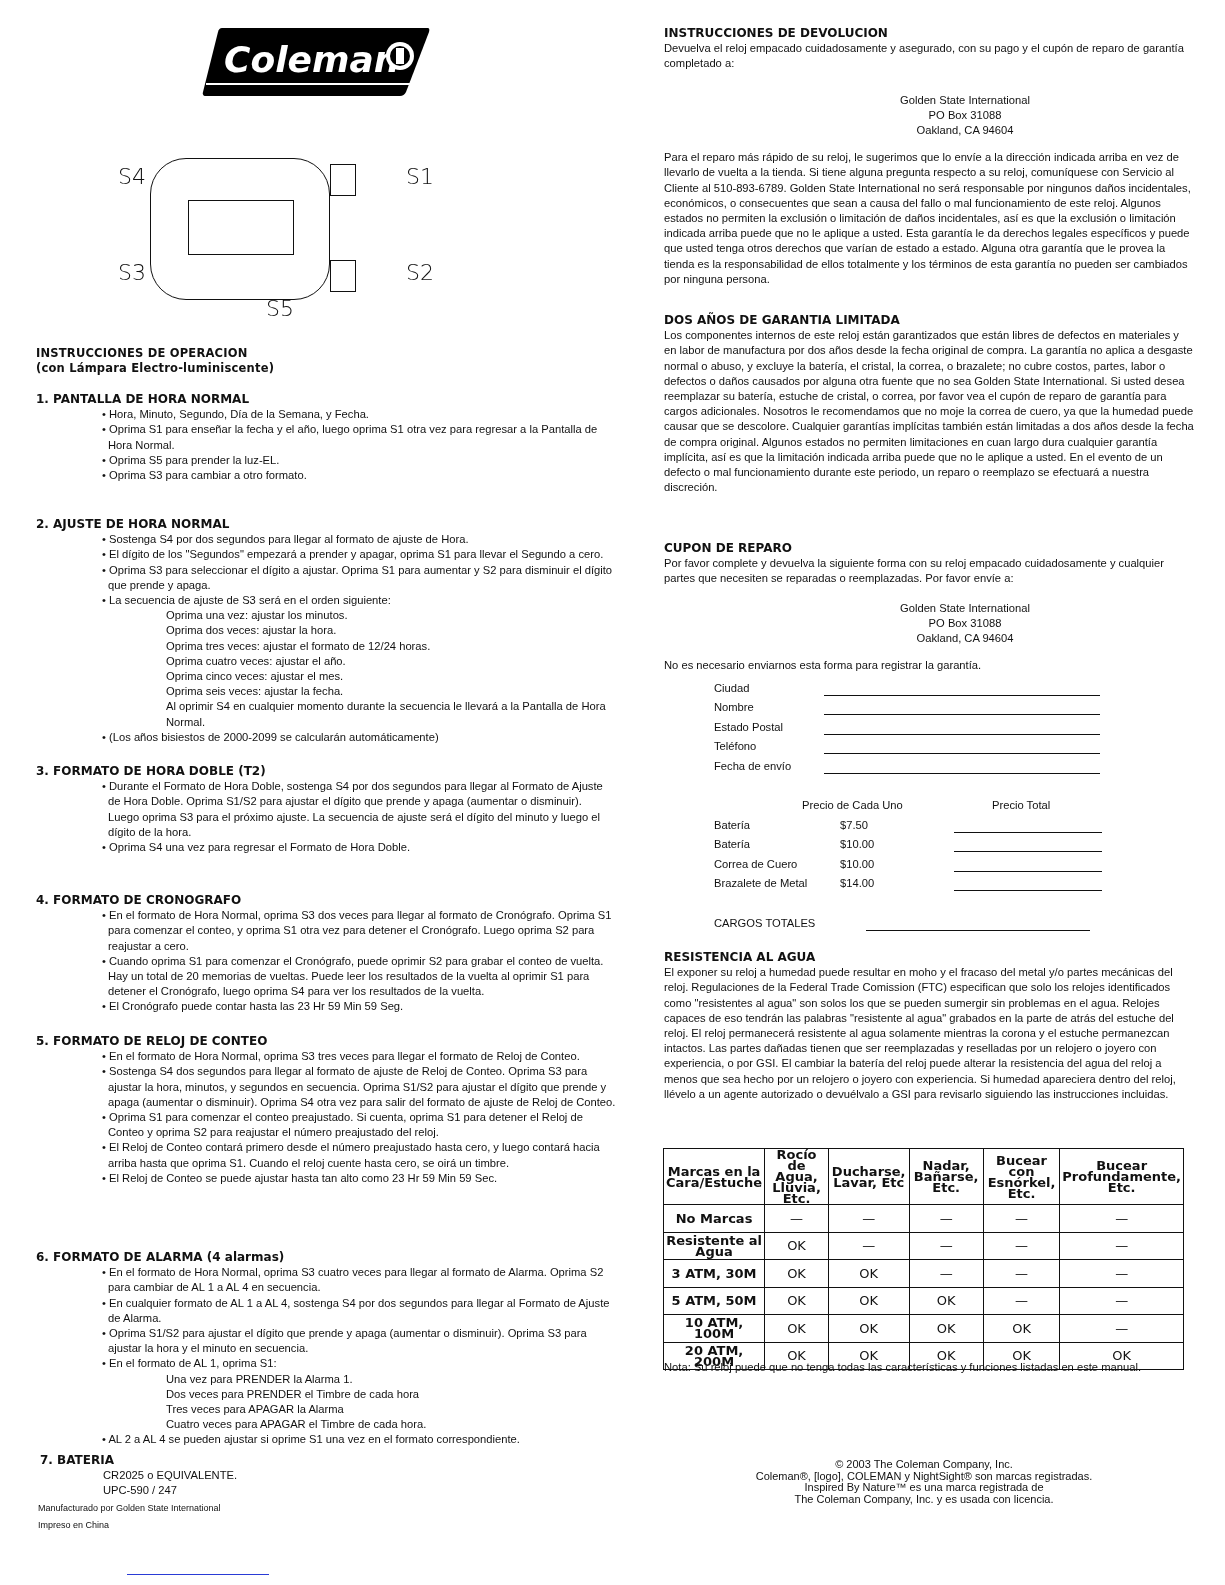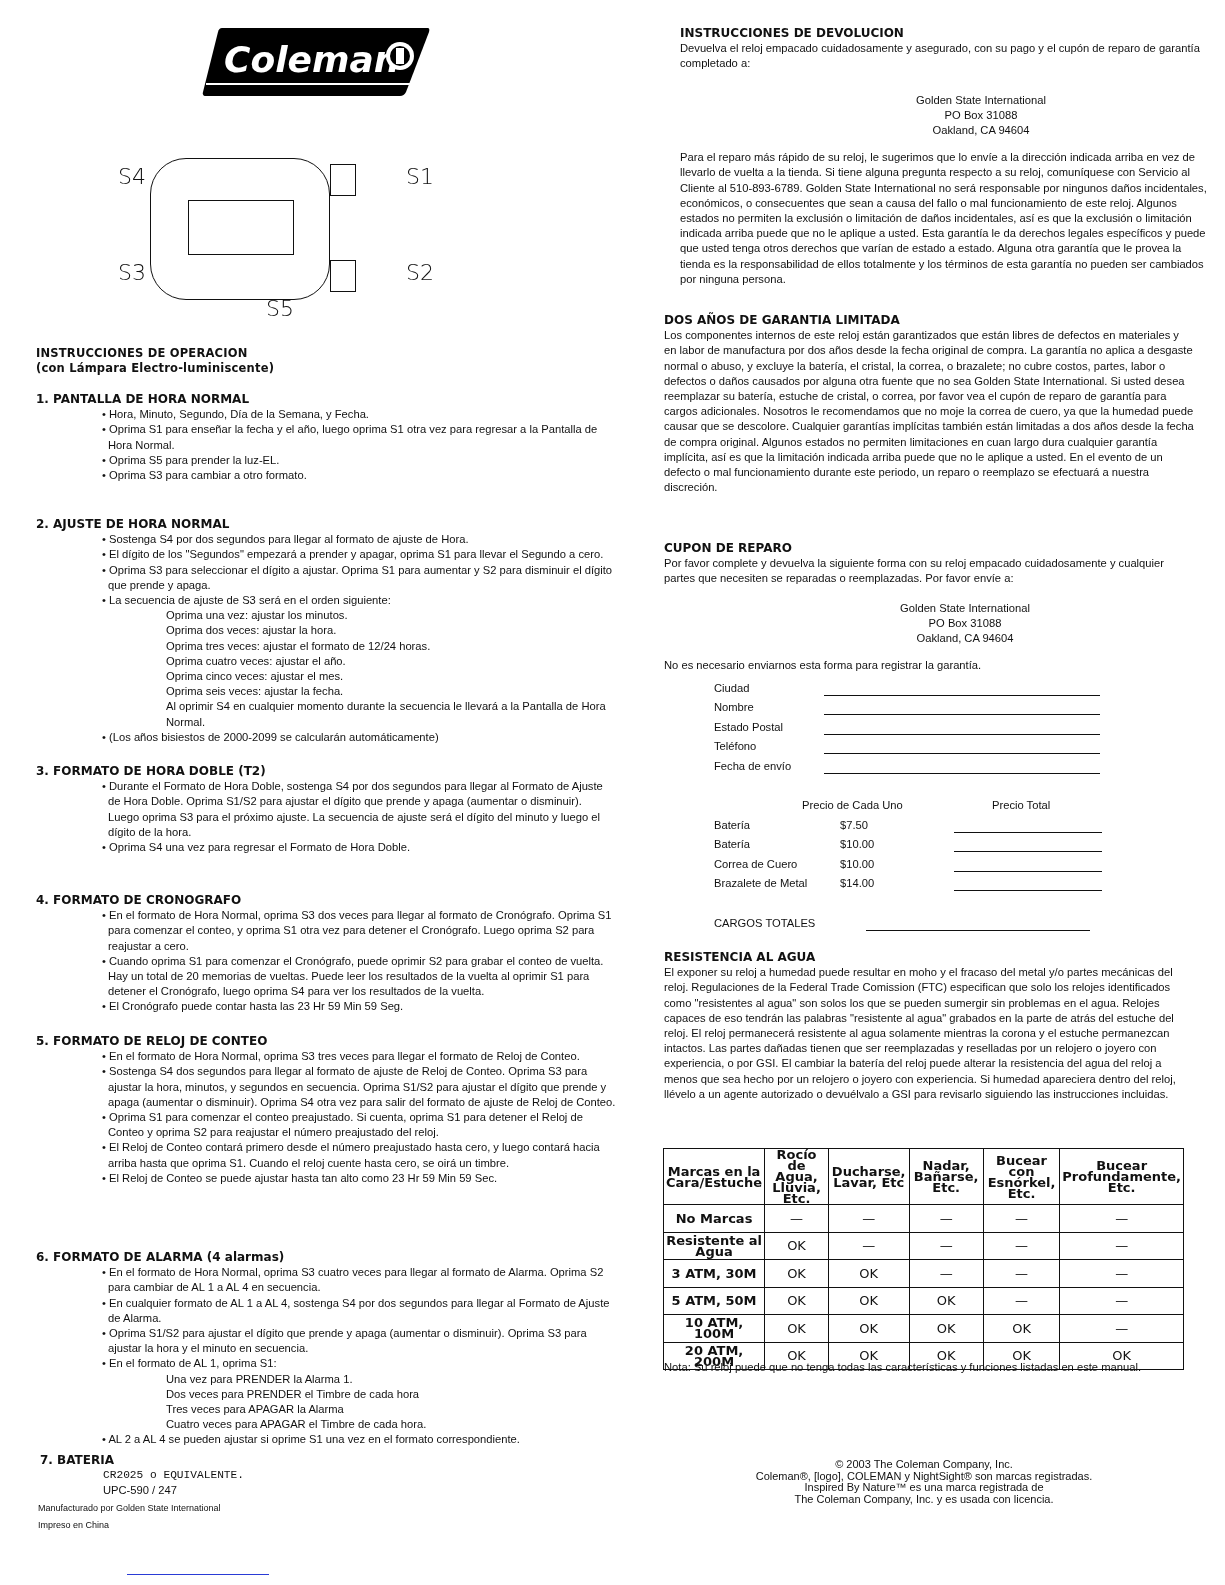--- a/index.html
+++ b/index.html
@@ -126,32 +126,32 @@
     <p class="bul">• En el formato de AL 1, oprima S1:</p>
     <p class="sub">Una vez para PRENDER la Alarma 1.</p>
     <p class="sub">Dos veces para PRENDER el Timbre de cada hora</p>
     <p class="sub">Tres veces para APAGAR la Alarma</p>
     <p class="sub">Cuatro veces para APAGAR el Timbre de cada hora.</p>
     <p class="bul">• AL 2 a AL 4 se pueden ajustar si oprime S1 una vez en el formato correspondiente.</p>
   </div>
 
   <div class="abs" style="top:1453px; left:4px; width:580px;">
     <p class="sec-title">7. BATERIA</p>
-    <p style="margin-left:63px;font-family:Liberation Mono, monospace;">CR2025 o EQUIVALENTE.</p>
+    <p style="margin-left:63px;">CR2025 o EQUIVALENTE.</p>
     <p style="margin-left:63px;">UPC-590 / 247</p>
     <p class="mfg" style="margin-left:-2px; margin-top:2px;">Manufacturado por Golden State International</p>
     <p class="mfg" style="margin-left:-2px; margin-top:3px;">Impreso en China</p>
   </div>
 </div>
 
 <div class="bottom-link"></div>
 
 <div class="col-right">
 
-  <div class="abs" style="top:26px; left:16px; width:530px;">
+  <div class="abs" style="top:26px; left:0; width:530px;">
     <p class="sec-title">INSTRUCCIONES DE DEVOLUCION</p>
     <p>Devuelva el reloj empacado cuidadosamente y asegurado, con su pago y el cupón de reparo de garantía completado a:</p>
     <div class="center" style="margin-top:21px; margin-left:72px;">
       <p>Golden State International</p>
       <p>PO Box 31088</p>
       <p>Oakland, CA 94604</p>
     </div>
     <p style="margin-top:12px; padding-right:0;">Para el reparo más rápido de su reloj, le sugerimos que lo envíe a la dirección indicada arriba en vez de llevarlo de vuelta a la tienda. Si tiene alguna pregunta respecto a su reloj, comuníquese con Servicio al Cliente al 510-893-6789. Golden State International no será responsable por ningunos daños incidentales, económicos, o consecuentes que sean a causa del fallo o mal funcionamiento de este reloj. Algunos estados no permiten la exclusión o limitación de daños incidentales, así es que la exclusión o limitación indicada arriba puede que no le aplique a usted. Esta garantía le da derechos legales específicos y puede que usted tenga otros derechos que varían de estado a estado. Alguna otra garantía que le provea la tienda es la responsabilidad de ellos totalmente y los términos de esta garantía no pueden ser cambiados por ninguna persona.</p>
   </div>
 

